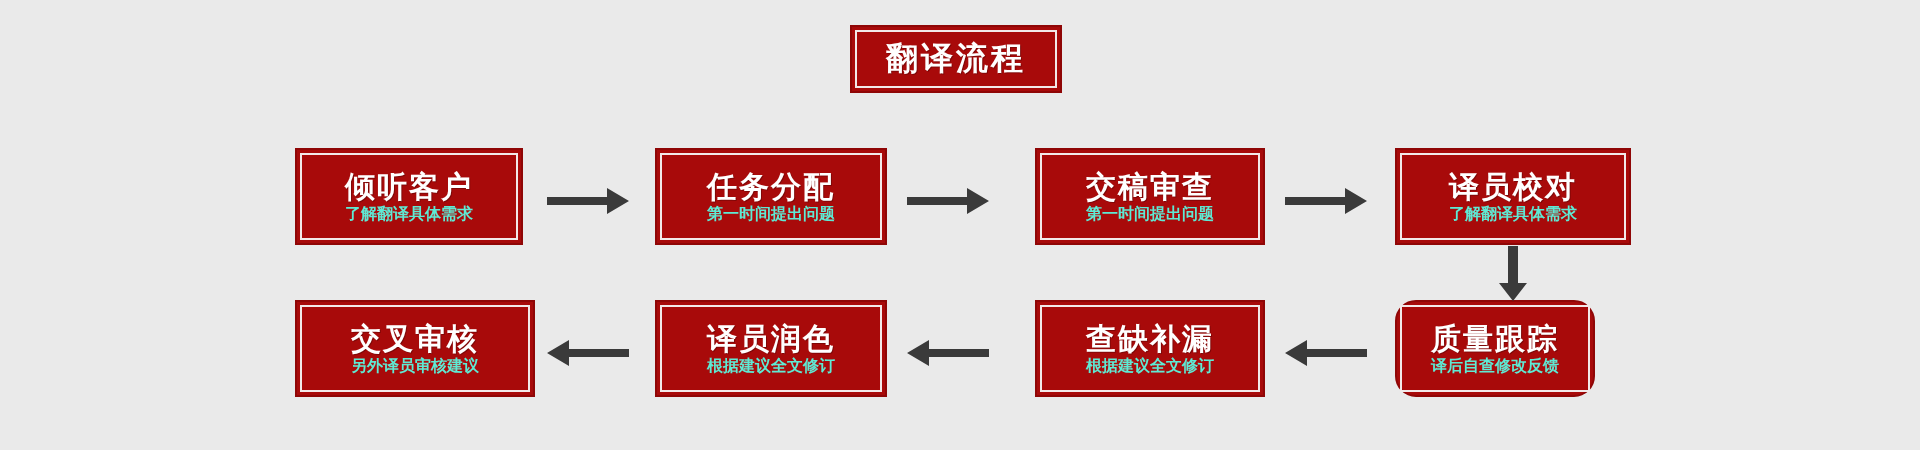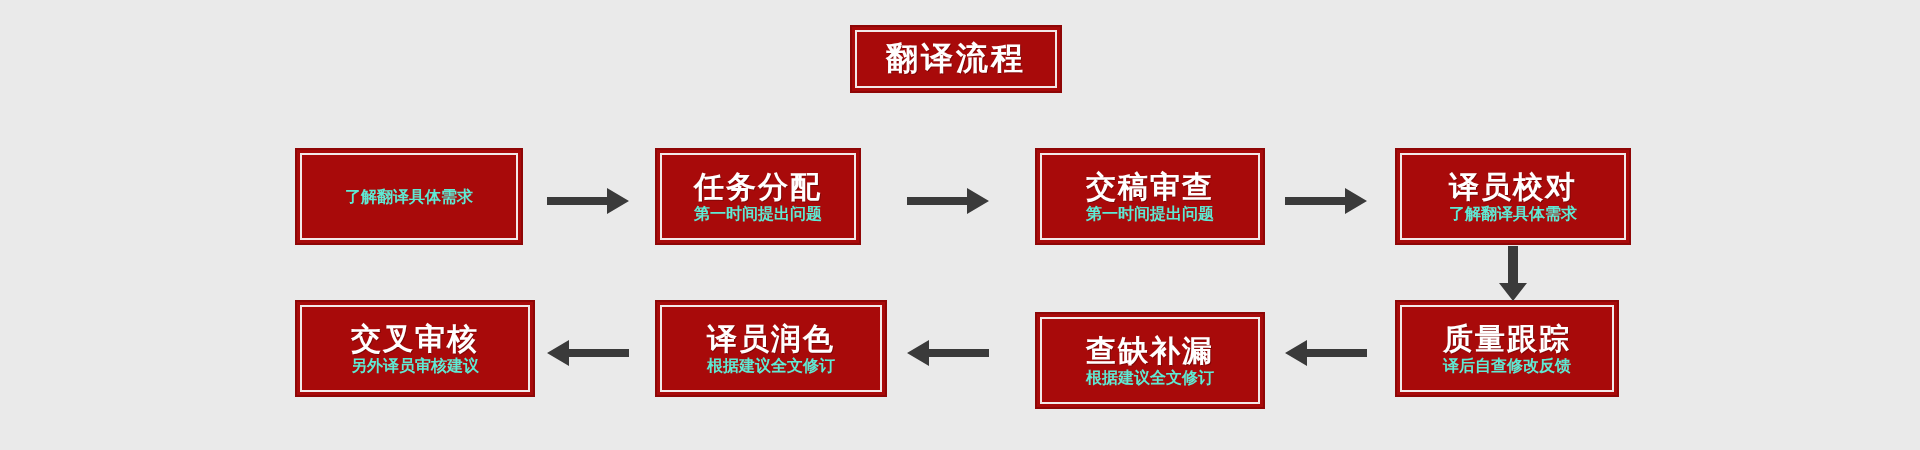--- a/index.html
+++ b/index.html
@@ -75,28 +75,28 @@
   #title-node .title {
     font-size: 32px;
     letter-spacing: 3px;
   }
 
   
   .row1 { top: 148px; height: 97px; }
   .row2 { top: 300px; height: 97px; }
 
   #node-r1-c1 { left: 295px; width: 228px; }
-  #node-r1-c2 { left: 655px; width: 206px; }
+  #node-r1-c2 { left: 655px; width: 232px; }
   #node-r1-c3 { left: 1035px; width: 230px; align-items: center; }
   #node-r1-c4 { left: 1395px; width: 236px; }
 
   #node-r2-c1 { left: 295px; width: 240px; }
   #node-r2-c2 { left: 655px; width: 232px; }
-  #node-r2-c3 { left: 1035px; width: 230px; margin-top: 12px; }
-  #node-r2-c4 { left: 1395px; width: 224px; }
+  #node-r2-c3 { left: 1035px; width: 230px; }
+  #node-r2-c4 { left: 1395px; width: 200px; border-radius: 21px; }
 
   
   .arrow-h {
     position: absolute;
     height: 34px;
     width: 86px;
   }
   .arrow-h svg { display: block; }
 
   .arrow-v {
@@ -125,20 +125,21 @@
 <div id="flow-canvas">
 
   <div class="node" id="title-node">
     <div class="inner">
       <div class="title">翻译流程</div>
     </div>
   </div>
 
   <div class="node row1" id="node-r1-c1">
     <div class="inner">
+      <div class="title">倾听客户</div>
       <div class="sub">了解翻译具体需求</div>
     </div>
   </div>
 
   <div class="node row1" id="node-r1-c2">
     <div class="inner">
       <div class="title">任务分配</div>
       <div class="sub">第一时间提出问题</div>
     </div>
   </div>

